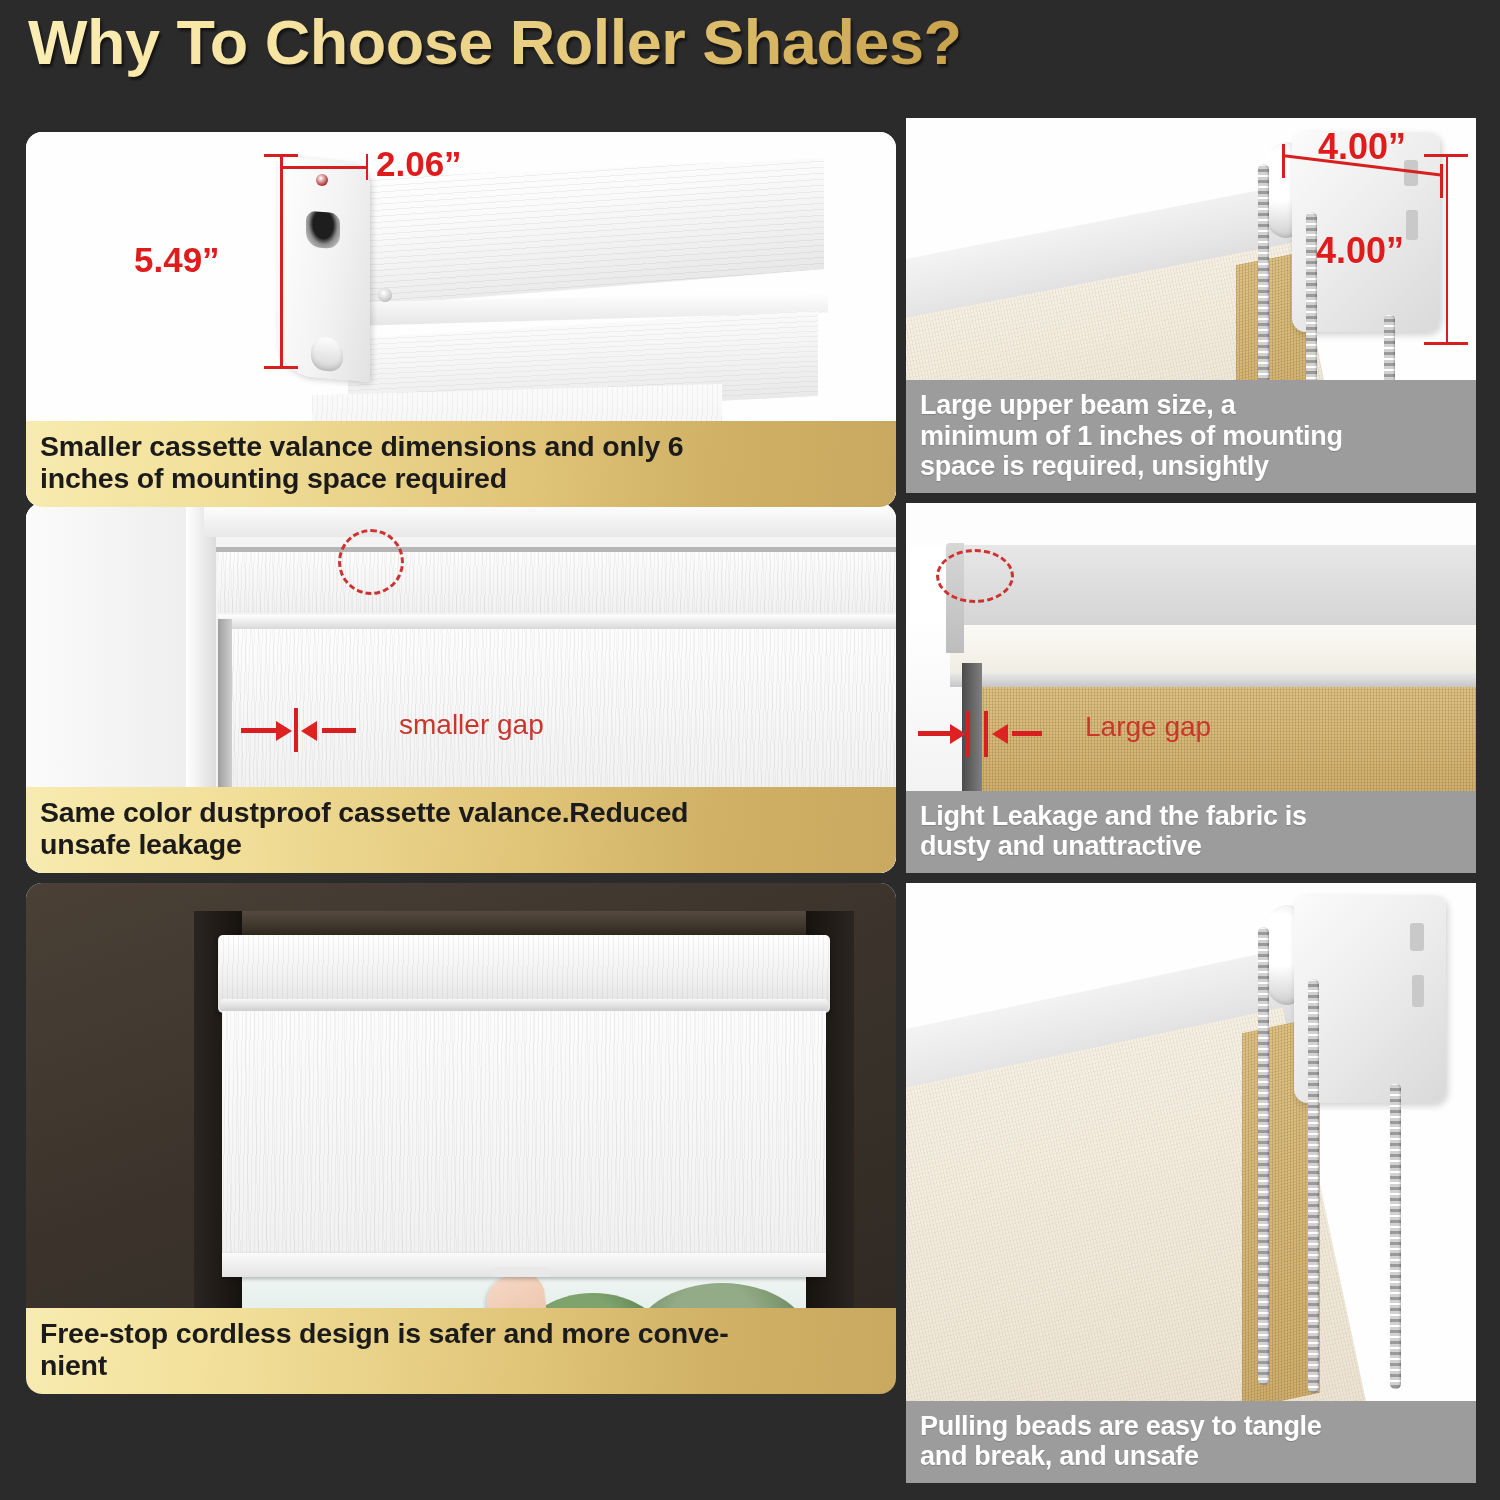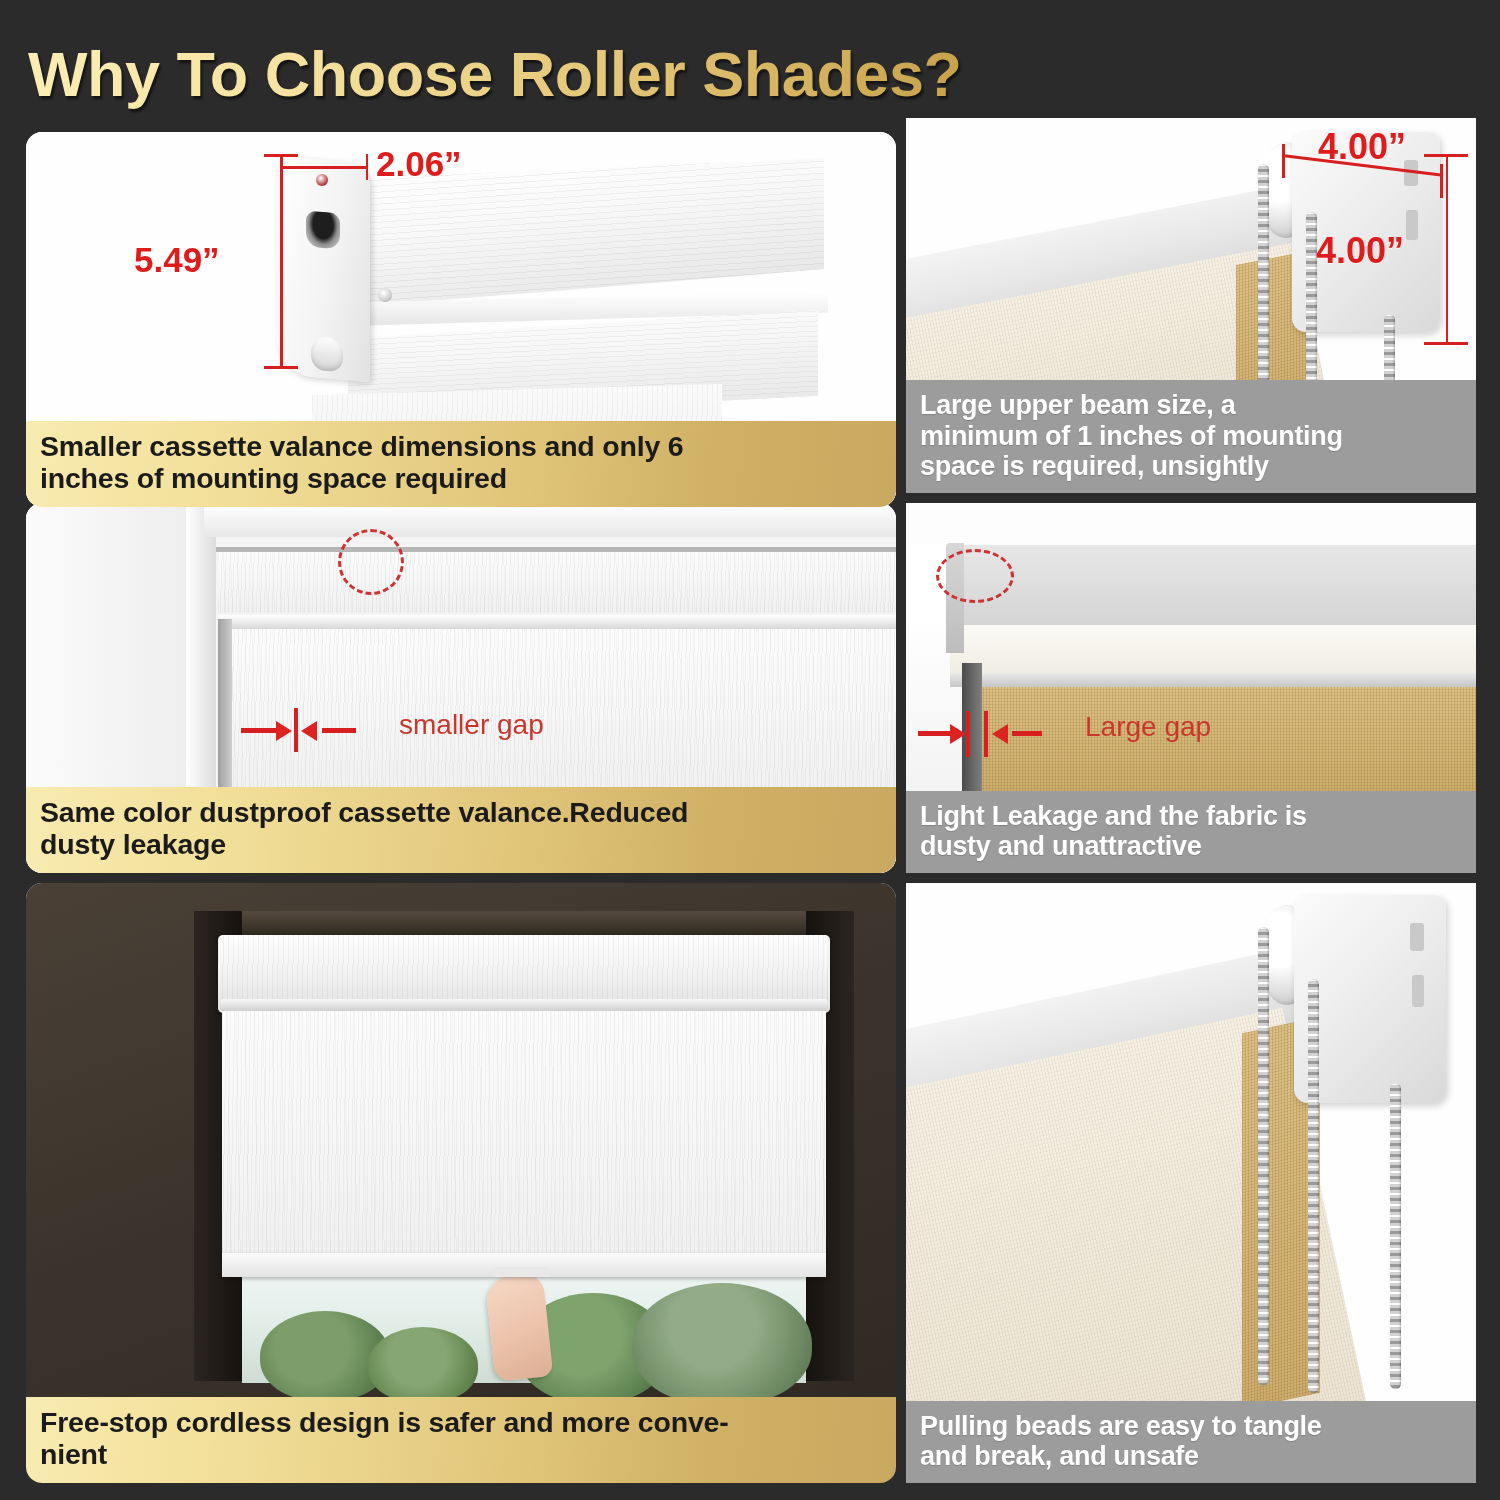--- a/index.html
+++ b/index.html
@@ -10,23 +10,23 @@
     background: #2b2b2b;
     font-family: "Liberation Sans", sans-serif;
     overflow: hidden;
   }
 
   .page { position: relative; width: 1500px; height: 1500px; }
 
   
   .title-bar {
     position: absolute;
-    left: 28px; top: 32px;
+    left: 28px; top: 6px;
     width: 1440px; height: 84px;
-    display: flex; align-items: center;
+    display: flex; 
   }
   .title-text {
     font-size: 63px;
     font-weight: bold;
     letter-spacing: -0.5px;
     background: linear-gradient(100deg,#fbeeb4 0%, #f6e3a0 28%, #e4c777 62%, #c8a14a 100%);
     -webkit-background-clip: text;
     background-clip: text;
     color: transparent;
     -webkit-text-fill-color: transparent;
@@ -39,21 +39,21 @@
 
   .panel { position: absolute; overflow: hidden; background: #ffffff; }
   .panel.left  { border-radius: 16px; }
   .panel.right { border-radius: 0; }
 
   
   .p1 { left: 26px;  top: 10px;  width: 870px; height: 375px; margin-top: 14px; }
   .p2 { left: 906px; top: 10px;  width: 570px; height: 375px; }
   .p3 { left: 26px;  top: 395px; width: 870px; height: 370px; }
   .p4 { left: 906px; top: 395px; width: 570px; height: 370px; }
-  .p5 { left: 26px;  top: 775px; width: 870px; height: 600px; }
+  .p5 { left: 26px;  top: 775px; width: 870px; height: 511px; }
   .p6 { left: 906px; top: 775px; width: 570px; height: 600px; }
 
   .art { position: absolute; inset: 0; }
 
   
   .caption {
     position: absolute; left: 0; right: 0; bottom: 0;
     padding: 10px 14px 12px 14px;
     font-weight: bold;
     line-height: 1.12;
@@ -320,21 +320,21 @@
         <div class="dimline" style="left:215px; top:225px; width:38px; height:5px;"></div>
         <div style="position:absolute; left:250px; top:218px; width:0; height:0; border-left:16px solid #d22; border-top:10px solid transparent; border-bottom:10px solid transparent;"></div>
         <div class="dimline" style="left:268px; top:205px; width:4px; height:44px;"></div>
         <div class="dimline" style="left:296px; top:225px; width:34px; height:5px;"></div>
         <div style="position:absolute; left:275px; top:218px; width:0; height:0; border-right:16px solid #d22; border-top:10px solid transparent; border-bottom:10px solid transparent;"></div>
         <div class="gaplabel" style="left:336px; top:206px;">smaller gap</div>
       </div>
 
       <div class="caption gold">
         <span class="line">Same color dustproof cassette valance.Reduced</span>
-        <span class="line">dusty leakage</span>
+        <span class="line">unsafe leakage</span>
       </div>
     </div>
 
     <div class="panel right p4">
       <div class="art">
         <div class="white-bg" style="background: linear-gradient(180deg,#ffffff 0 30%, #ededed 100%);"></div>
 
         <div style="position:absolute; left:0; top:0; width:570px; height:42px; background:#fdfdfd;"></div>
         <div style="position:absolute; left:44px; top:42px; width:526px; height:86px; background: linear-gradient(180deg,#e7e7e7,#d3d3d3);"></div>
         <div style="position:absolute; left:44px; top:122px; width:526px; height:52px; background: linear-gradient(180deg,#fbfaf5,#efece1);"></div>

